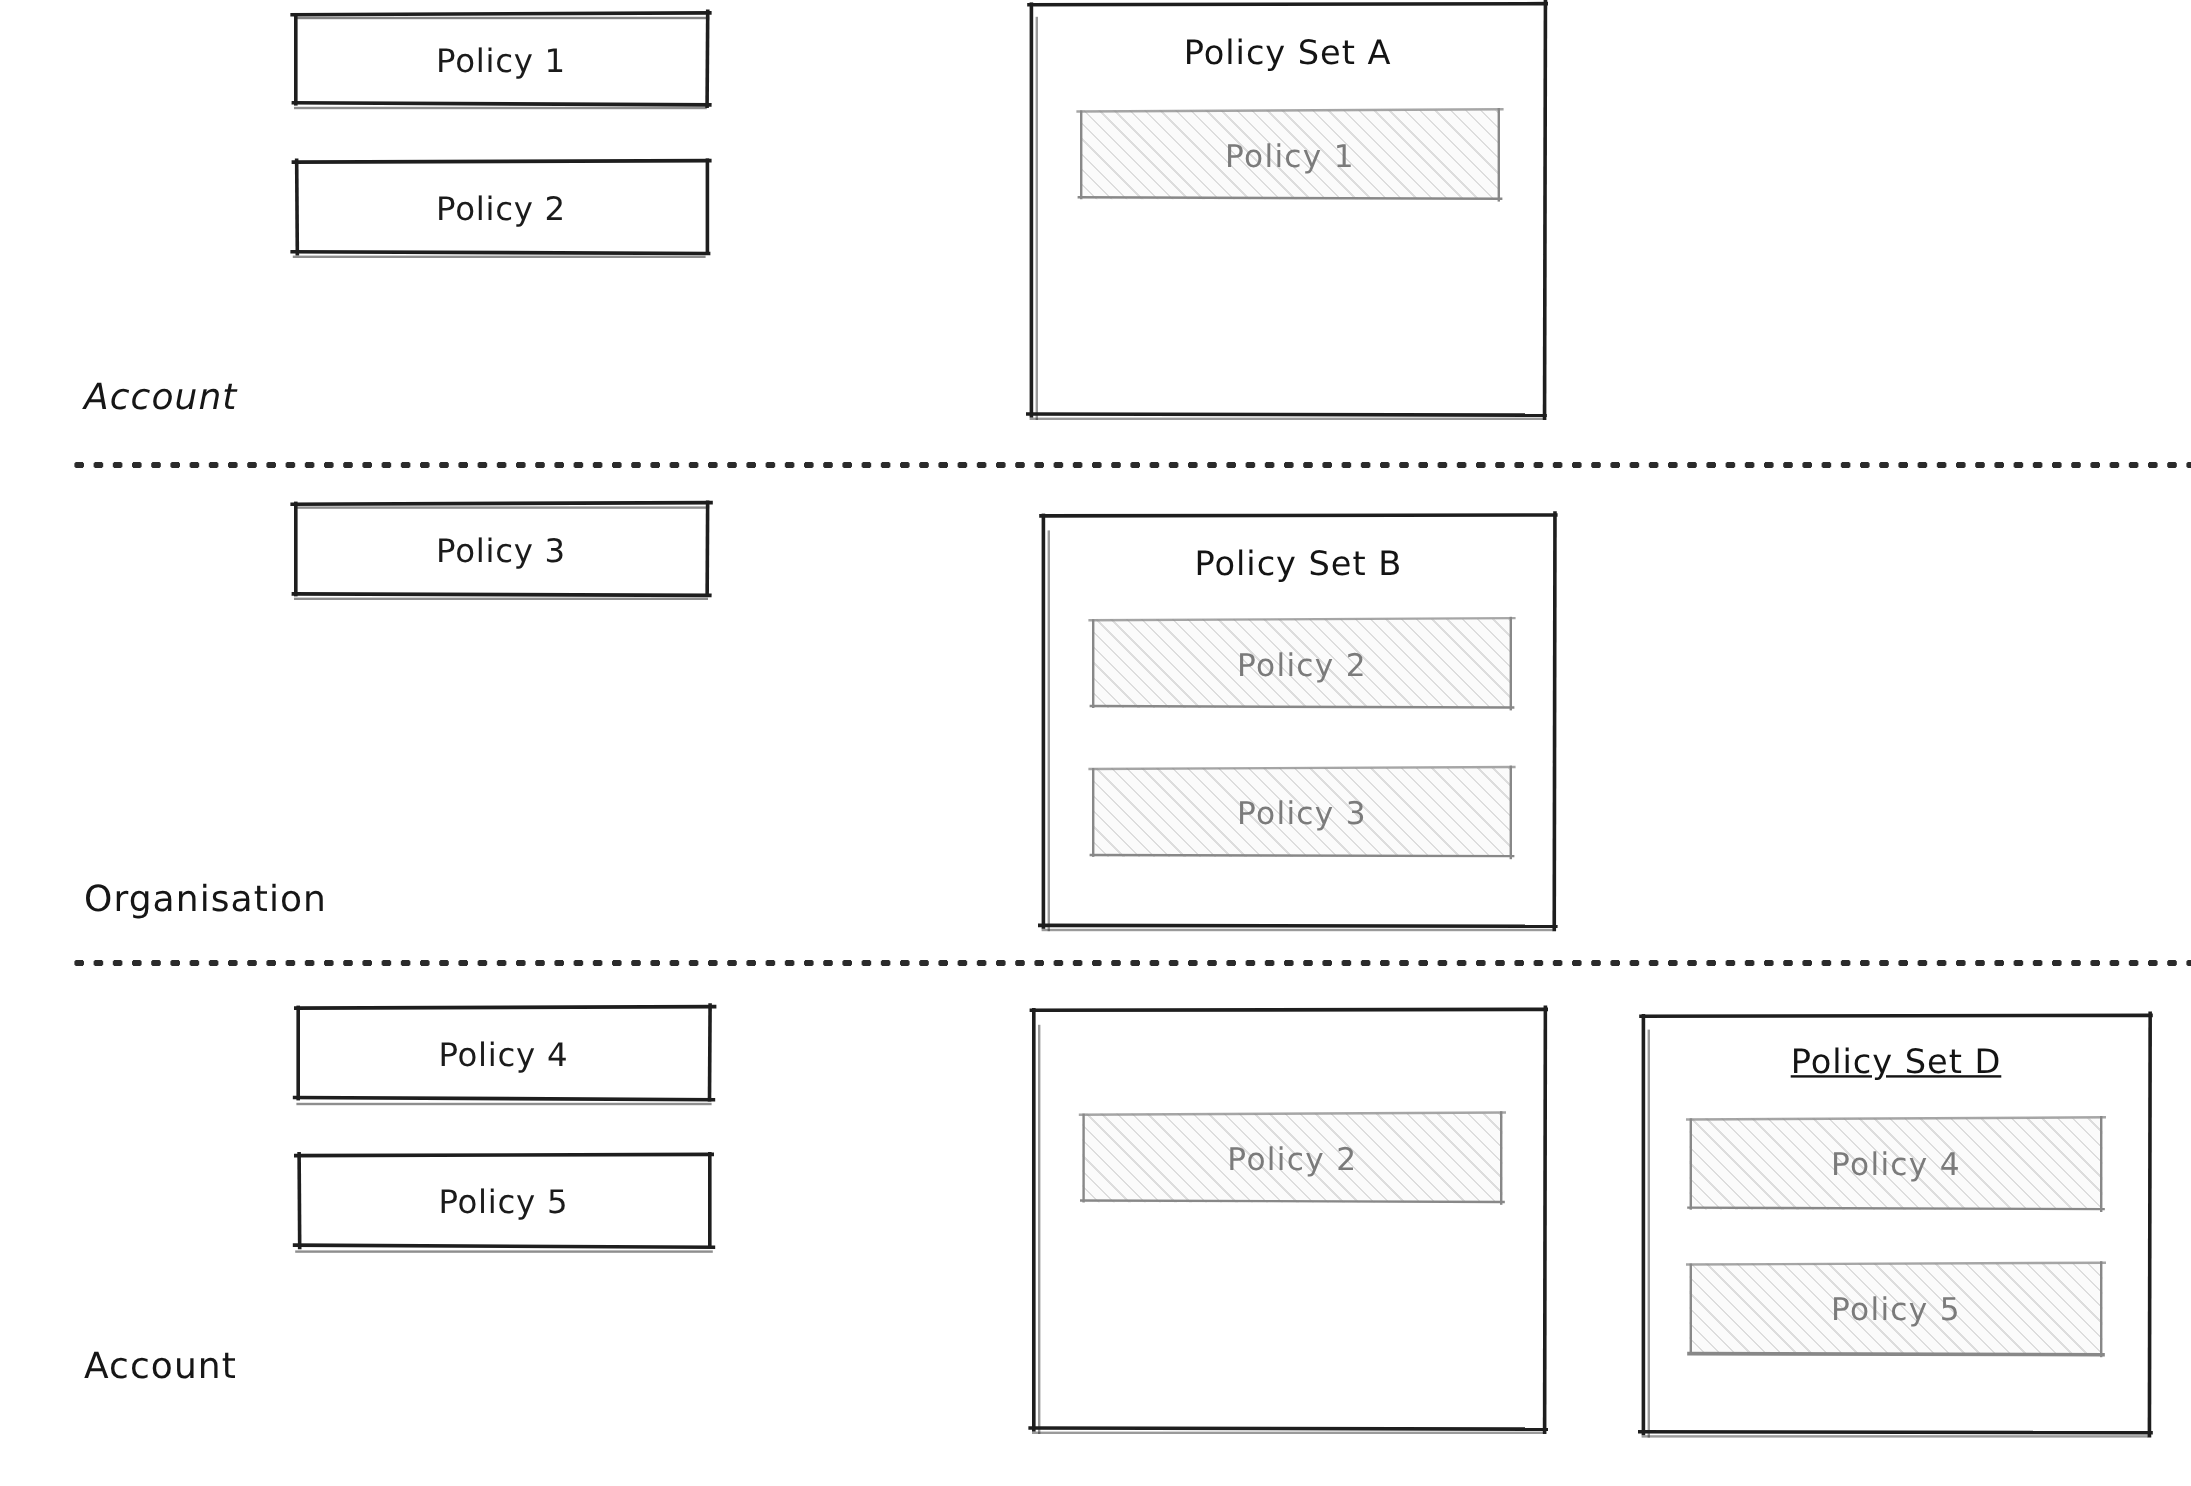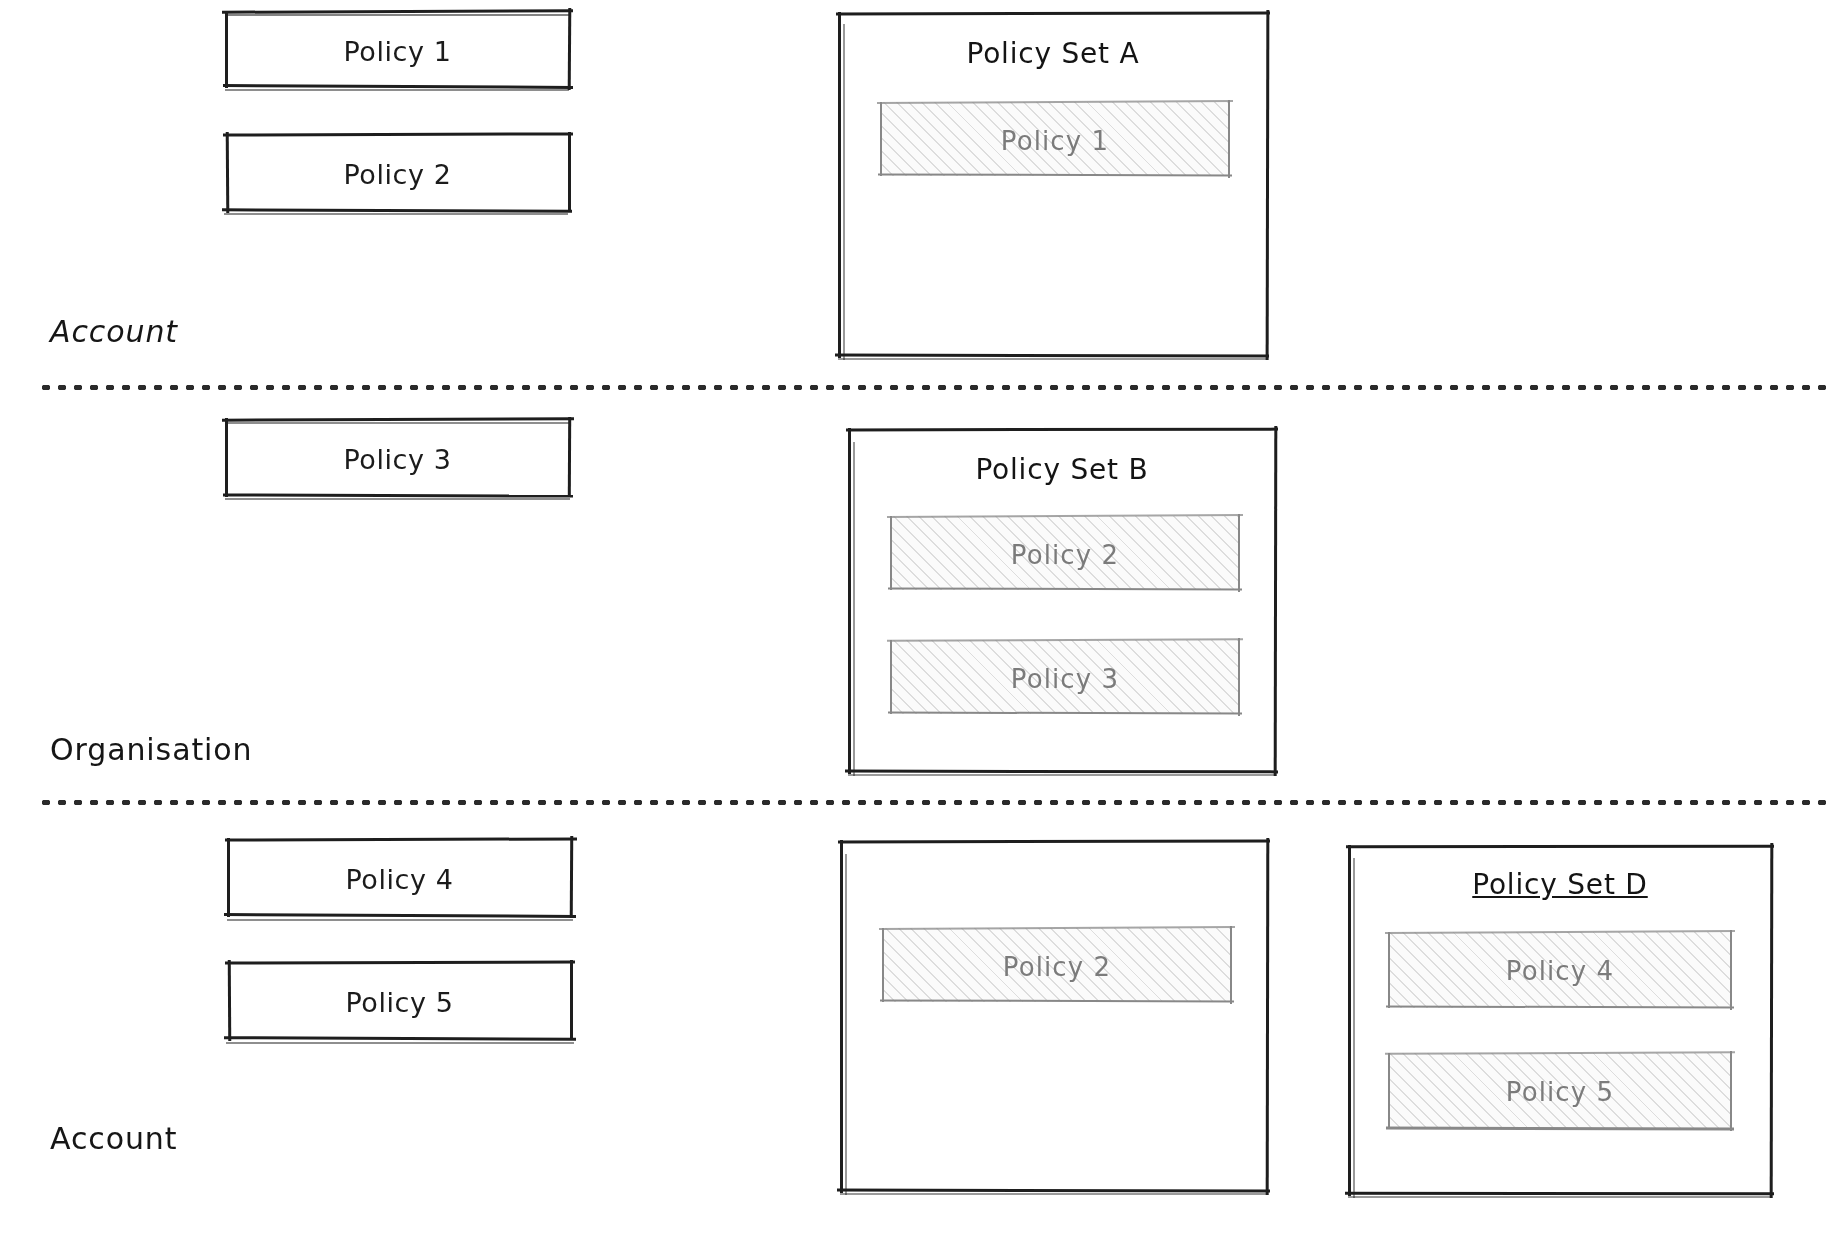--- a/index.html
+++ b/index.html
@@ -14,20 +14,21 @@
     overflow: hidden;
     font-family: "DejaVu Sans", sans-serif;
     -webkit-font-smoothing: antialiased;
   }
 
   #canvas {
     position: absolute;
     inset: 0;
     width: 1474px;
     height: 1238px;
+    margin-left: 20px;
   }
 
   
   .sketch-box {
     position: absolute;
     box-sizing: border-box;
     background: #ffffff;
   }
   .sketch-box .edge {
     position: absolute;
@@ -126,21 +127,21 @@
 
   <div class="sketch-box" style="left:225px; top:133px; width:345px; height:78px;">
     <div class="edge" style="left:-2px; top:0px; width:350px; height:3px; transform:rotate(-0.2deg);"></div>
     <div class="edge" style="left:343px; top:-1px; width:3px; height:80px;"></div>
     <div class="edge" style="left:-3px; top:76px; width:350px; height:3px; transform:rotate(0.25deg);"></div>
     <div class="edge" style="left:-1px; top:80px; width:344px; height:2px; opacity:.5;"></div>
     <div class="edge" style="left:1px; top:-1px; width:3px; height:81px; transform:rotate(-0.4deg);"></div>
     <div class="box-label plain-label" style="top:28px;">Policy 2</div>
   </div>
 
-  <div class="sketch-box" style="left:838px; top:12px; width:430px; height:345px;">
+  <div class="sketch-box" style="left:838px; top:2px; width:430px; height:345px;">
     <div class="edge" style="left:-2px; top:0px; width:434px; height:3px; transform:rotate(-0.12deg);"></div>
     <div class="edge" style="left:428px; top:-2px; width:3px; height:350px; transform:rotate(0.12deg);"></div>
     <div class="edge" style="left:-3px; top:342px; width:434px; height:3px; transform:rotate(0.12deg);"></div>
     <div class="edge" style="left:0px; top:346px; width:428px; height:2px; opacity:.45;"></div>
     <div class="edge" style="left:0px; top:0px; width:3px; height:346px;"></div>
     <div class="edge" style="left:5px; top:12px; width:2px; height:336px; opacity:.45;"></div>
 
     <div class="set-title" style="top:28px;">Policy Set A</div>
 
     <div class="hatch-box" style="left:42px; top:90px; width:350px; height:74px;">

